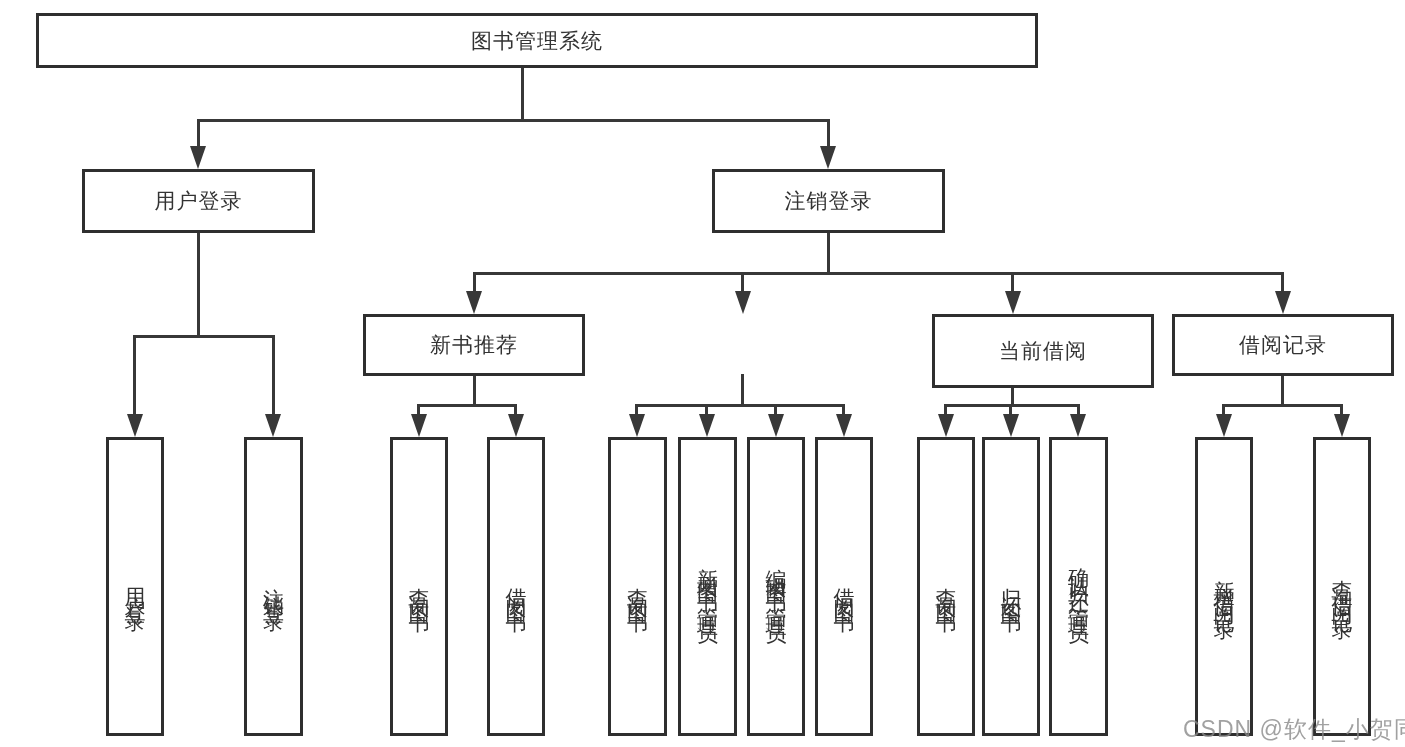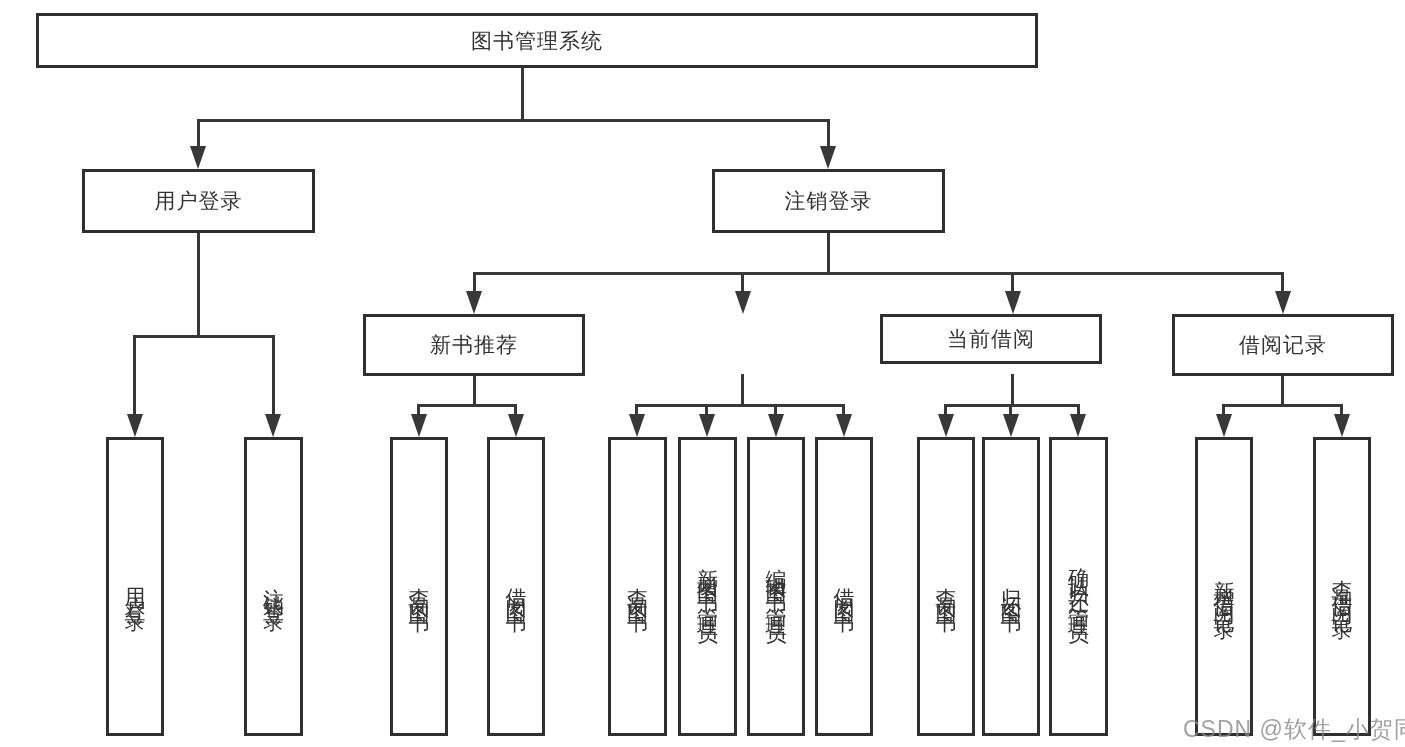--- a/index.html
+++ b/index.html
@@ -33,21 +33,21 @@
     display:flex;align-items:center;justify-content:center;
     writing-mode:vertical-rl;text-orientation:mixed;
     font-size:21px;color:#333333;letter-spacing:8px;
     z-index:2;
   }
   .root{left:20px;top:13px;width:1002px;height:55px;margin-left:16px;}
   .b-login{left:82px;top:169px;width:233px;height:64px;}
   .b-mgmt{left:712px;top:169px;width:233px;height:64px;}
   .s-new{left:363px;top:314px;width:222px;height:62px;}
   .s-borrow{left:632px;top:314px;width:222px;height:62px;}
-  .s-current{left:880px;top:314px;width:222px;height:50px;}
+  .s-current{left:932px;top:314px;width:222px;height:74px;}
   .s-record{left:1172px;top:314px;width:222px;height:62px;}
   .watermark{
     position:absolute;left:1183px;top:714px;
     font-size:23px;color:rgba(138,138,138,0.8);
     letter-spacing:1px;white-space:nowrap;z-index:3;
   }
 </style>
 </head>
 <body>
 

